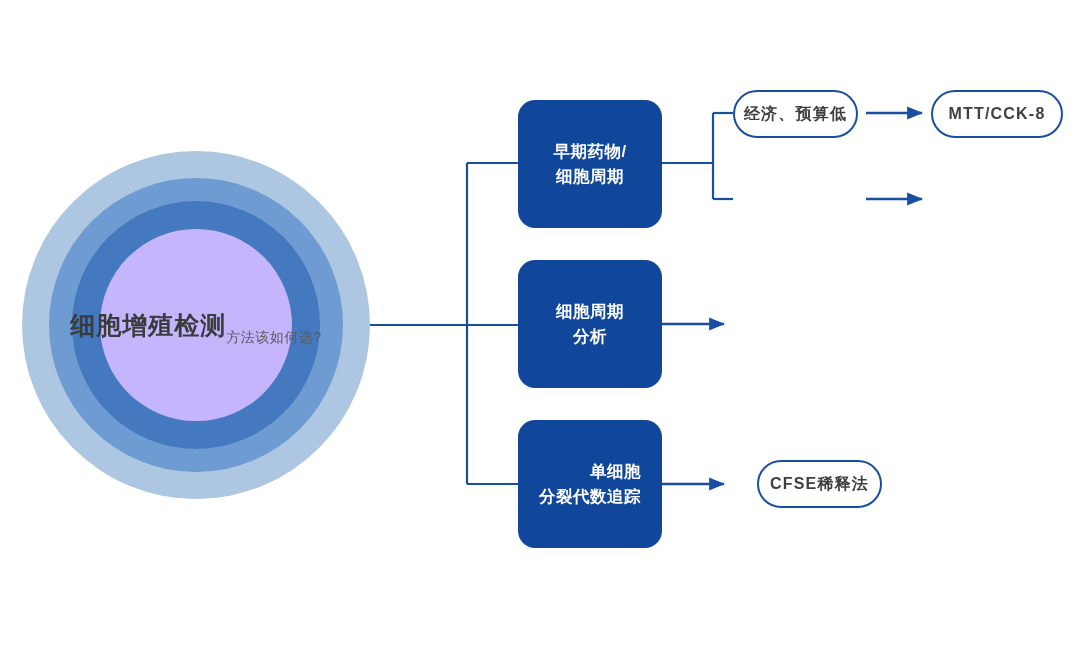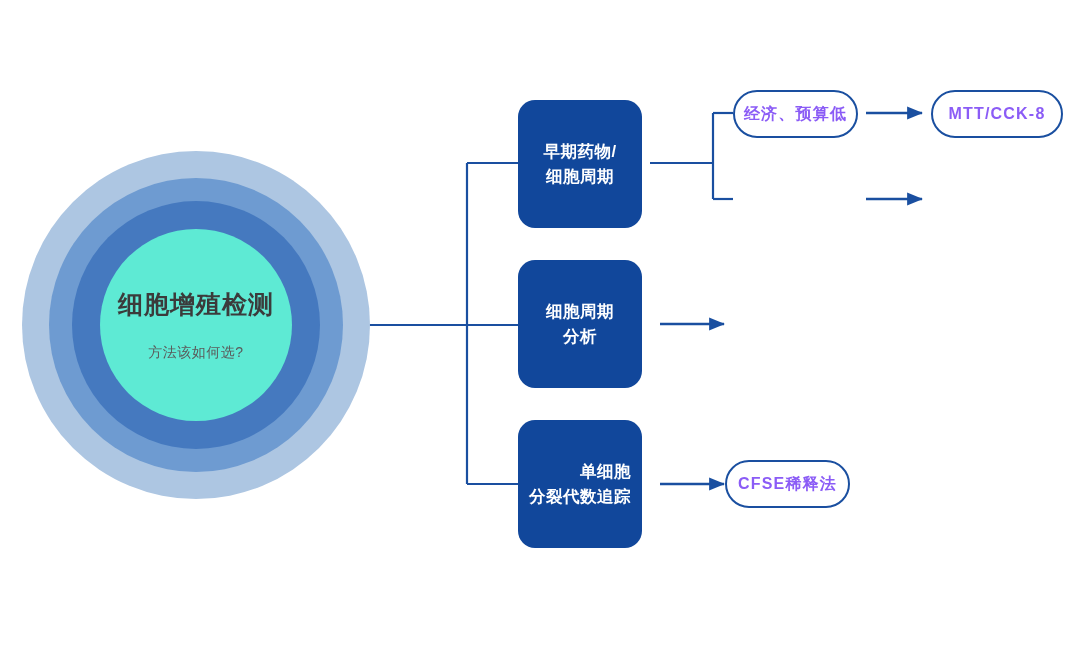--- a/index.html
+++ b/index.html
@@ -42,23 +42,23 @@
     background: #6e9bd1;
   }
   .ring-inner {
     left: 50px; top: 50px;
     width: 248px; height: 248px;
     background: #4579bf;
   }
   .ring-core {
     left: 78px; top: 78px;
     width: 192px; height: 192px;
-    background: #5eead4;
+    background: #c4b5fd;
     display: flex;
-    flex-direction: column;
+    flex-direction: row;
     align-items: center;
     justify-content: center;
   }
   .hub-title {
     font-size: 25px;
     font-weight: bold;
     color: #3b3b3b;
     letter-spacing: 1px;
     line-height: 1.2;
     white-space: nowrap;
@@ -68,21 +68,21 @@
     font-size: 14px;
     color: #5b5b5b;
     letter-spacing: 0.5px;
     white-space: nowrap;
   }
 
   
   .cat-box {
     position: absolute;
     left: 518px;
-    width: 124px;
+    width: 144px;
     height: 128px;
     background: #11479b;
     border-radius: 17px;
     display: flex;
     align-items: center;
     justify-content: center;
     text-align: center;
     color: #ffffff;
     font-size: 16.5px;
     font-weight: bold;
@@ -96,33 +96,33 @@
   
   .pill {
     position: absolute;
     height: 48px;
     border: 2.6px solid #1a4fa0;
     border-radius: 26px;
     background: #ffffff;
     display: flex;
     align-items: center;
     justify-content: center;
-    color: #8b5cf6;
+    color: #404040;
     font-size: 16px;
     font-weight: bold;
     letter-spacing: 1.2px;
     white-space: nowrap;
     box-sizing: border-box;
   }
   .pill-cond-1 { left: 733px; top: 90px;  width: 125px; }
   .pill-cond-2 { left: 733px; top: 175px; width: 125px; }
   .pill-res-1  { left: 931px; top: 90px;  width: 132px; }
   .pill-res-2  { left: 931px; top: 175px; width: 134px; }
   .pill-res-3  { left: 733px; top: 300px; width: 124px; }
-  .pill-res-4  { left: 725px; top: 460px; width: 125px; }
+  .pill-res-4  { left: 757px; top: 460px; width: 125px; }
 
   
   #wires {
     position: absolute;
     left: 0; top: 0;
     width: 1080px;
     height: 647px;
     pointer-events: none;
   }
 </style>

